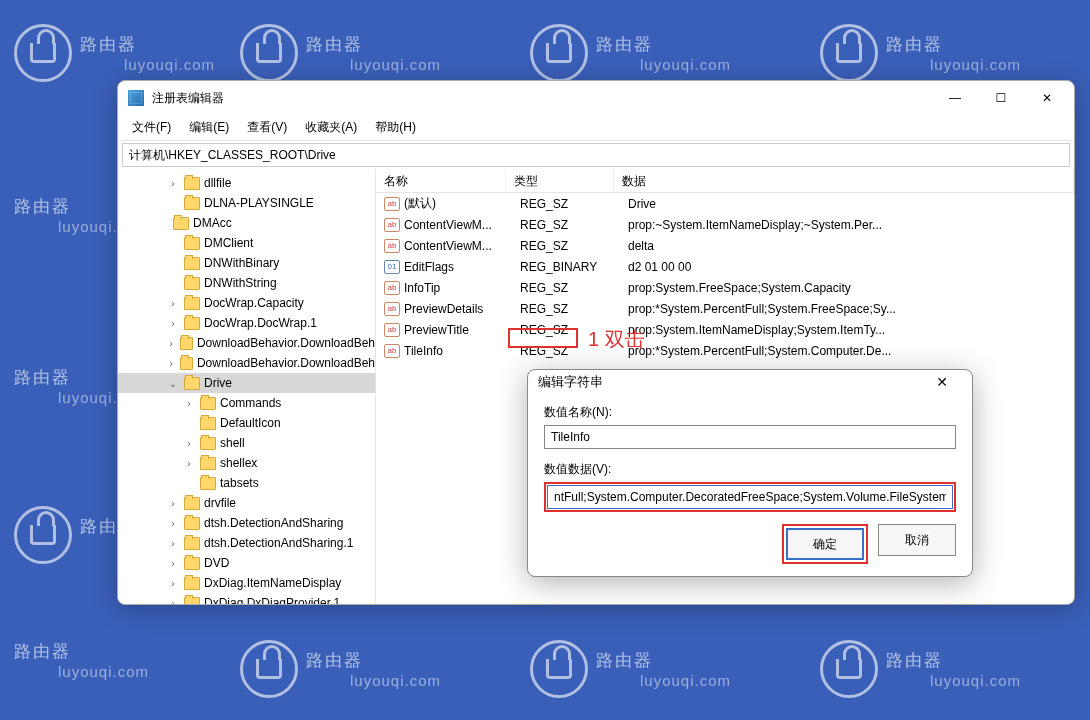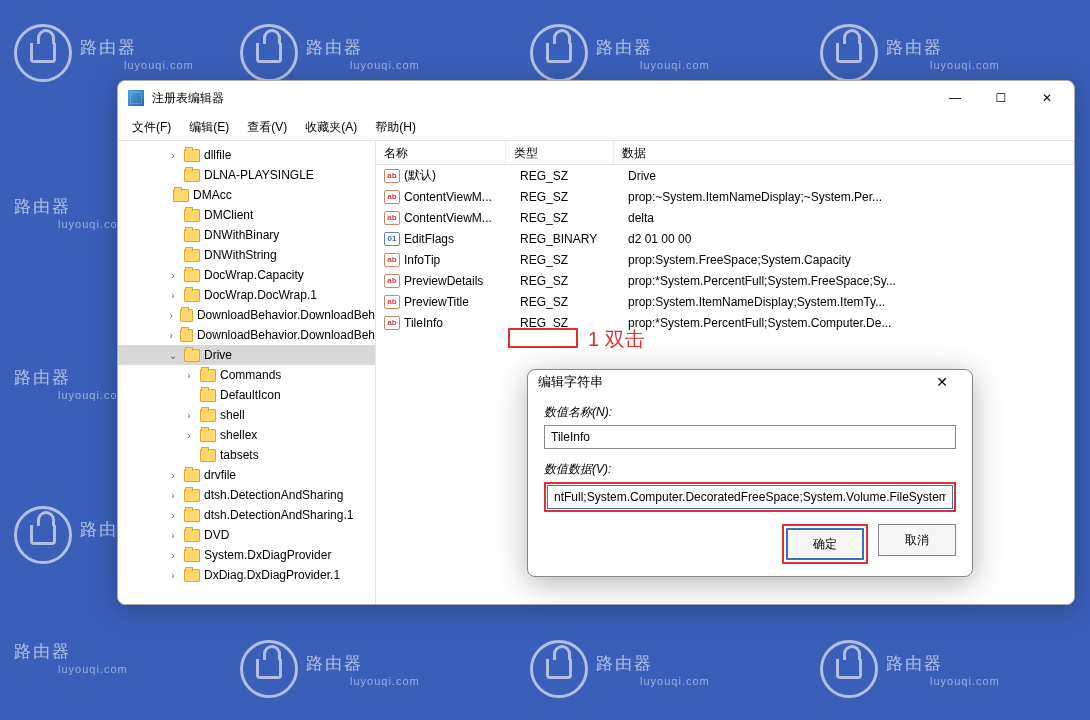--- a/index.html
+++ b/index.html
@@ -4,21 +4,21 @@
 <style>
   * { box-sizing: border-box; margin: 0; padding: 0; font-family: "Microsoft YaHei", "Segoe UI", sans-serif; font-size: 12px; }
   body { width: 1090px; height: 720px; background: #3a5fb8; overflow: hidden; position: relative; }
 
   
   .wm { position: absolute; display: flex; align-items: center; gap: 8px; color: #fff; opacity: .6; }
   .wm .circ { width: 58px; height: 58px; border: 3px solid #fff; border-radius: 50%; display:flex; align-items:center; justify-content:center; }
   .wm .lock { width: 26px; height: 20px; border: 3px solid #fff; border-top: none; border-radius: 0 0 4px 4px; position: relative; }
   .wm .lock::before { content:""; position:absolute; top:-14px; left:4px; width:12px; height:12px; border:3px solid #fff; border-bottom:none; border-radius: 10px 10px 0 0;}
   .wm .txt .big { font-size: 17px; font-weight: 300; letter-spacing: 2px; }
-  .wm .txt .small { font-size: 11px; letter-spacing: 1px; opacity:.8;padding-left:44px; }
+  .wm .txt .small { font-size: 15px; letter-spacing: 1px; opacity:.8;padding-left:44px; }
 
   
   .window { position: absolute; left: 117px; top: 80px; width: 958px; height: 525px; background: #fff; border: 1px solid #aaa; border-radius: 8px; display:flex; flex-direction:column; box-shadow: 0 4px 24px rgba(0,0,0,.25);}
   .titlebar { height: 34px; display:flex; align-items:center; padding: 0 4px 0 10px; }
   .titlebar .appicon { width:16px; height:16px; background: linear-gradient(135deg,#4aa3e0,#2a6bb0); margin-right:8px; position:relative;}
   .titlebar .appicon::after{content:"";position:absolute;inset:2px;border:1px solid #fff3;}
   .titlebar .title { flex:1; color:#000; }
   .winbtn { width:46px; height:30px; display:flex; align-items:center; justify-content:center; color:#000; }
 
   .menubar { height:26px; display:flex; align-items:center; padding: 0 6px; gap:2px; border-bottom: 1px solid #e5e5e5;}
@@ -31,38 +31,38 @@
   .tree .node { display:flex; align-items:center; height:20px; padding-left: 6px; color:#000; white-space:nowrap;}
   .tree .chev { width:14px; color:#666; font-size:10px; text-align:center;}
   .tree .fld { width:16px; height:13px; background:#ffd76a; border:1px solid #d9a83a; border-radius:1px; margin:0 4px; position:relative;}
   .tree .fld::before{content:"";position:absolute;top:-3px;left:0;width:6px;height:3px;background:#ffd76a;border:1px solid #d9a83a;border-bottom:none;border-radius:1px 1px 0 0;}
   .tree .sel { background:#d8d8d8;}
 
   .list { flex:1; overflow:auto;}
   .list .hdr { display:flex; height:24px; border-bottom:1px solid #e5e5e5; color:#000;}
   .list .hdr div { padding:4px 8px; border-right:1px solid #eee;}
   .list .row { display:flex; height:21px; align-items:center; color:#000;}
-  .list .row .ic { width:16px; height:14px; margin: 0 4px 0 8px; border:1px solid #c86; border-radius:2px; display:flex; align-items:center; justify-content:center; font-size:8px; color:#c44; background:#fff;font-weight:bold;}
+  .list .row .ic { width:16px; height:14px; margin: 0 4px 0 8px; border:1px solid #c86; border-radius:2px; display:flex; align-items:center; justify-content:center; font-size:8px; color:#c44; background:#fff;}
   .list .row .ic.bin{ color:#36a; border-color:#68a;}
   .list .row .n { width: 108px; overflow:hidden; text-overflow:ellipsis; white-space:nowrap;}
   .list .row .t { width: 108px; padding-left:8px;}
   .list .row .d { flex:1; padding-left:8px; overflow:hidden; text-overflow:ellipsis; white-space:nowrap;}
   .c-name{ width:130px;} .c-type{width:108px;} .c-data{flex:1;}
 
   
   .ann-box1 { position:absolute; border:2px solid #e03030; pointer-events:none;}
   .ann-txt { position:absolute; color:#e03030; font-size:20px; font-weight:500; pointer-events:none;}
 
   
   .dialog { position:absolute; left:527px; top:369px; width:446px; height:208px; background:#fff; border:1px solid #888; border-radius:8px; box-shadow:0 6px 30px rgba(0,0,0,.3); display:flex; flex-direction:column;}
   .dialog .dtitle{ height:34px; display:flex; align-items:center; padding:0 10px;}
   .dialog .dtitle span{ flex:1; color:#000; font-size:13px;}
   .dialog .dtitle .x{ width:40px; text-align:center; font-size:14px;}
   .dialog .dbody{ flex:1; padding: 4px 16px;}
-  .dlabel{ color:#000; margin: 6px 0 4px; font-style: italic;}
+  .dlabel{ color:#000; margin: 6px 0 4px;}
   .dinput{ width:100%; height:24px; border:1px solid #888; padding:0 6px; color:#000; background:#fff;}
   .dvaluewrap{ border:2px solid #e03030; padding:1px;}
   .dbtns{ display:flex; justify-content:flex-end; gap:10px; padding: 8px 16px 12px;}
   .dbtn{ width:78px; height:32px; border:1px solid #888; background:#f6f6f6; color:#000;}
   .dbtn.ok{ border:2px solid #3a6fc8;}
   .okwrap{ border:2px solid #e03030; padding:2px;}
 </style>
 </head>
 <body>
 
@@ -165,20 +165,21 @@
     <div class="winbtn">☐</div>
     <div class="winbtn close">✕</div>
   </div>
   <div class="menubar">
     <span>文件(F)</span>
     <span>编辑(E)</span>
     <span>查看(V)</span>
     <span>收藏夹(A)</span>
     <span>帮助(H)</span>
   </div>
+  <div class="addrbar">计算机\HKEY_CLASSES_ROOT\Drive</div>
   <div class="body">
     <div class="tree" id="tree">
         <div class="node" style="padding-left: 48px;">
           <span class="chev">›</span>
           <span class="fld"></span>
           <span>dllfile</span>
         </div>
         <div class="node" style="padding-left: 48px;">
           <span class="chev"></span>
           <span class="fld"></span>
@@ -270,21 +271,21 @@
           <span>dtsh.DetectionAndSharing.1</span>
         </div>
         <div class="node" style="padding-left: 48px;">
           <span class="chev">›</span>
           <span class="fld"></span>
           <span>DVD</span>
         </div>
         <div class="node" style="padding-left: 48px;">
           <span class="chev">›</span>
           <span class="fld"></span>
-          <span>System.DxDiagProvider</span>
+          <span>DxDiag.ItemNameDisplay</span>
         </div>
         <div class="node" style="padding-left: 48px;">
           <span class="chev">›</span>
           <span class="fld"></span>
           <span>DxDiag.DxDiagProvider.1</span>
         </div>
       </div>
     <div class="list">
       <div class="hdr">
         <div class="c-name">名称</div>

